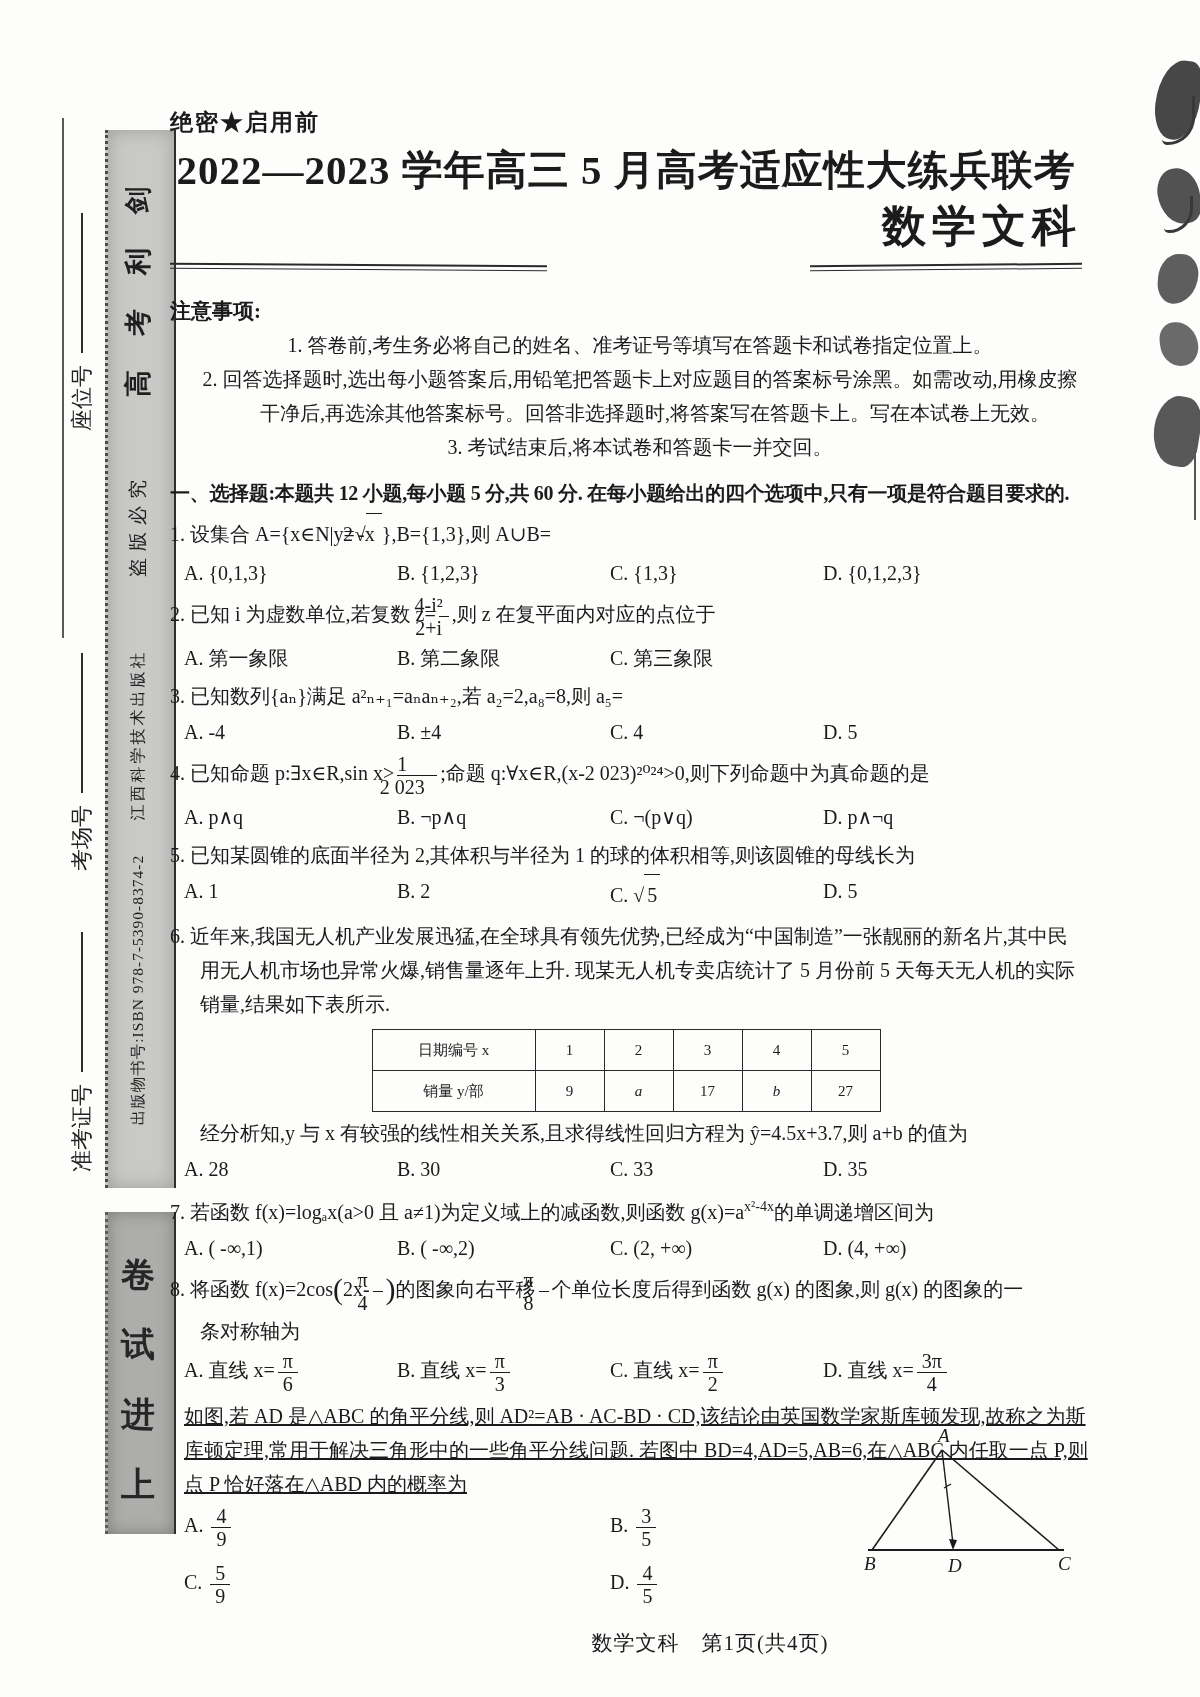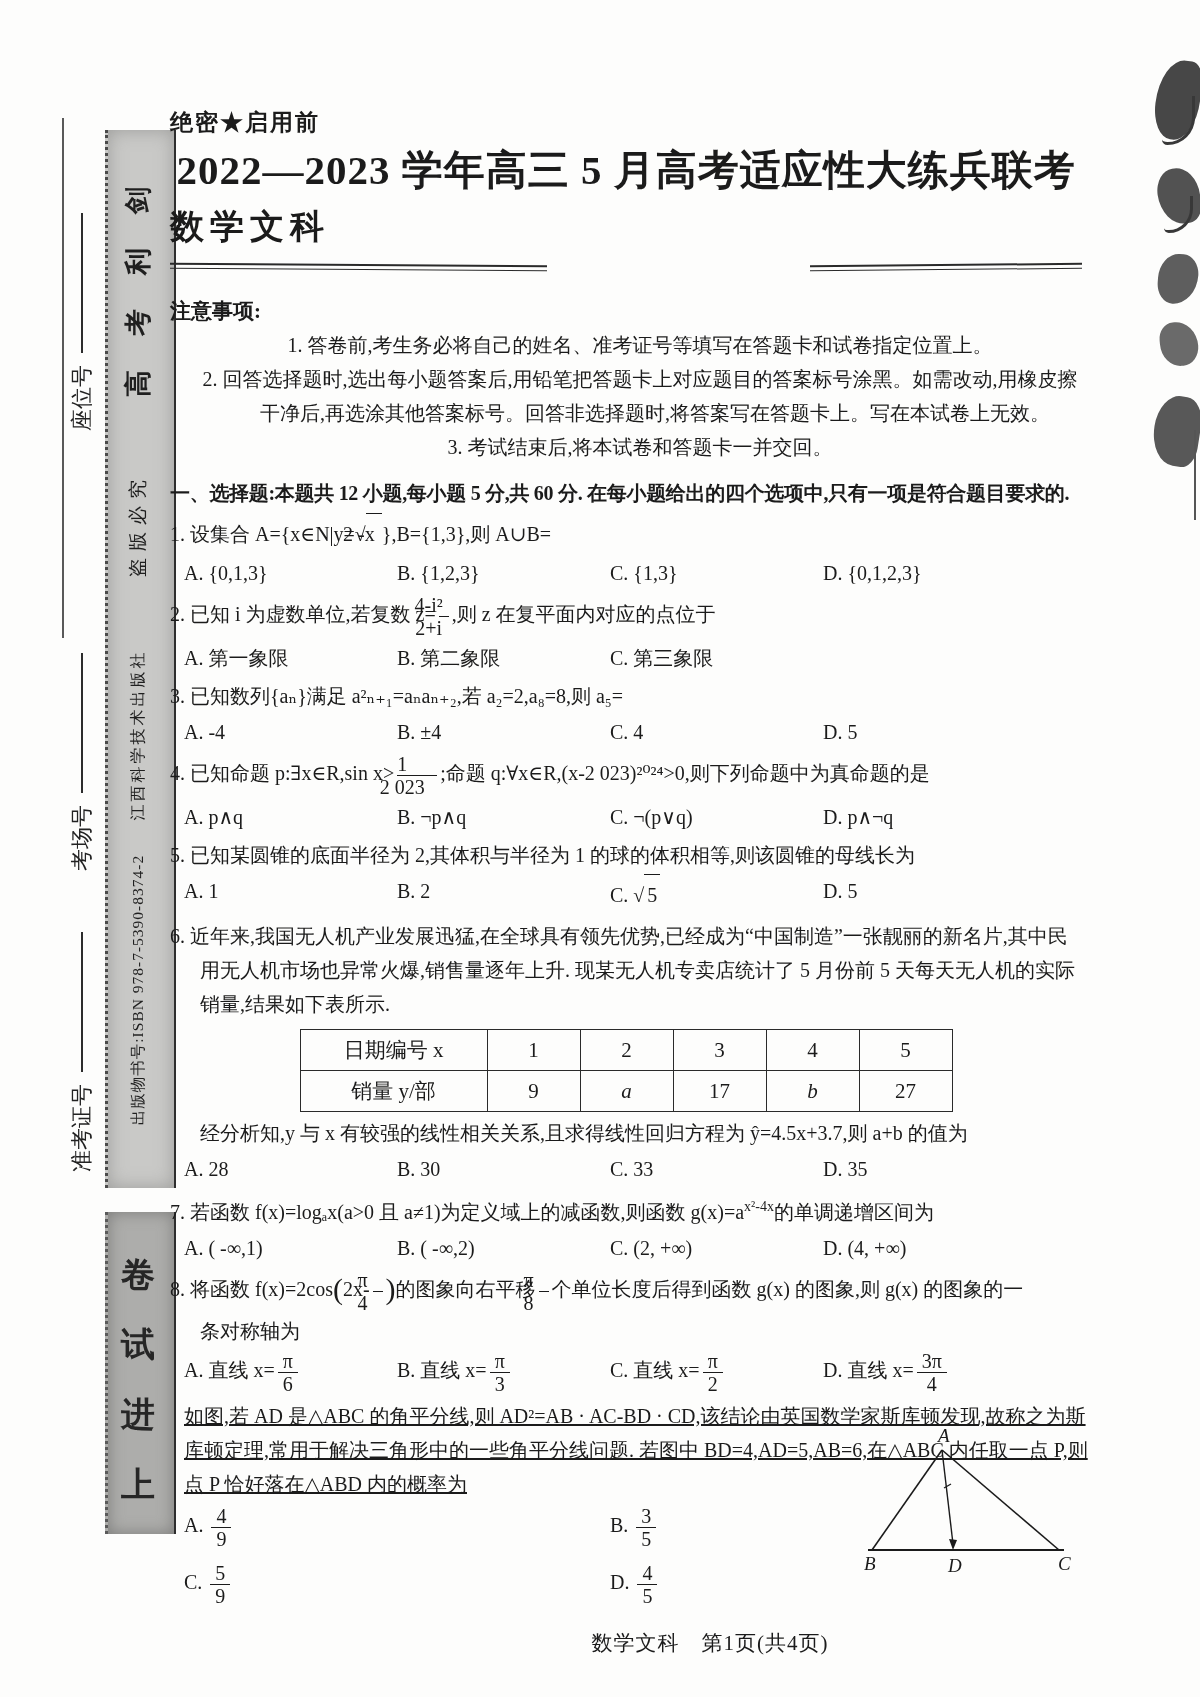--- a/index.html
+++ b/index.html
@@ -32,21 +32,21 @@
     font-size:34px;font-weight:bold;line-height:70px;white-space:pre-line;color:#262626;
   }
   
   .blob{position:absolute;background:#4b4b4b;}
   .squig{position:absolute;border-right:3px solid #383838;border-bottom:3px solid #383838;border-radius:0 0 30px 6px;background:transparent;}
   .edge-right{position:absolute;width:2px;background:#555;}
   
   .content{position:absolute;left:170px;top:106px;width:912px;}
   .classification{font-size:23px;font-weight:bold;letter-spacing:2px;}
   .title{font-size:41px;font-weight:bold;text-align:center;line-height:56px;margin-top:2px;letter-spacing:1px;}
-  .subject{font-size:34px;font-weight:bold;text-align:left;line-height:46px;margin-top:6px;letter-spacing:6px;}
+  .subject{font-size:44px;font-weight:bold;text-align:right;line-height:46px;margin-top:6px;letter-spacing:6px;}
   .rules-row{position:relative;height:14px;margin-top:14px;}
   .rule{position:absolute;height:3px;border-top:2px solid #2a2a2a;border-bottom:1.5px solid #2a2a2a;}
   .rule.l{left:0;width:377px;transform:rotate(.4deg);}
   .rule.r{left:640px;width:272px;transform:rotate(-.5deg);}
   .notices{margin-top:16px;}
   .notices .head{font-weight:bold;font-size:21px;}
   .notice-item{padding-left:58px;text-indent:-30px;text-align:center;}
   .sec-head{margin-top:12px;font-weight:bold;letter-spacing:-.3px;}
   .q{margin-top:3px;padding-left:30px;text-indent:-30px;}
   .q.nonum{padding-left:14px;text-indent:0;}
@@ -59,21 +59,21 @@
   .frac .num{display:block;border-bottom:1.6px solid #1b1b1b;padding:0 5px;}
   .frac .den{display:block;padding:0 5px;}
   .frac .num:empty{display:none;border:none;}
   .frac .den:empty{display:none;}
   .rad{display:inline-block;border-top:1.6px solid #1b1b1b;line-height:1.2;padding:8px 3px;text-align:center;}
   .rad:empty{display:none;border:none;}
   .bigp{font-size:30px;vertical-align:-3px;font-weight:normal;}
   sup.expo{font-size:14px;vertical-align:8px;letter-spacing:0;}
   
   .q6-table{border-collapse:collapse;margin:8px auto 4px;}
-  .q6-table td{border:1.8px solid #2a2a2a;text-align:center;height:40px;padding:0 18px;font-size:21px;}
+  .q6-table td{border:1.8px solid #2a2a2a;text-align:center;height:40px;padding:0 6px;font-size:15px;}
   .q6-table td.lbl{width:150px;}
   .q6-table td.v{width:56px;}
   .q6-table tr.r2 td.c2,.q6-table tr.r2 td.c4{font-style:italic;}
   
   .figure{position:absolute;left:854px;top:1428px;width:218px;height:148px;}
   .figure svg{width:100%;height:100%;}
   .figure text{font-size:19px;font-style:italic;fill:#1b1b1b;font-family:"Liberation Serif","DejaVu Serif",serif;}
   
   .footer{position:absolute;left:158px;top:1626px;width:912px;text-align:center;padding-left:96px;font-size:21px;letter-spacing:1px;}
 </style>

